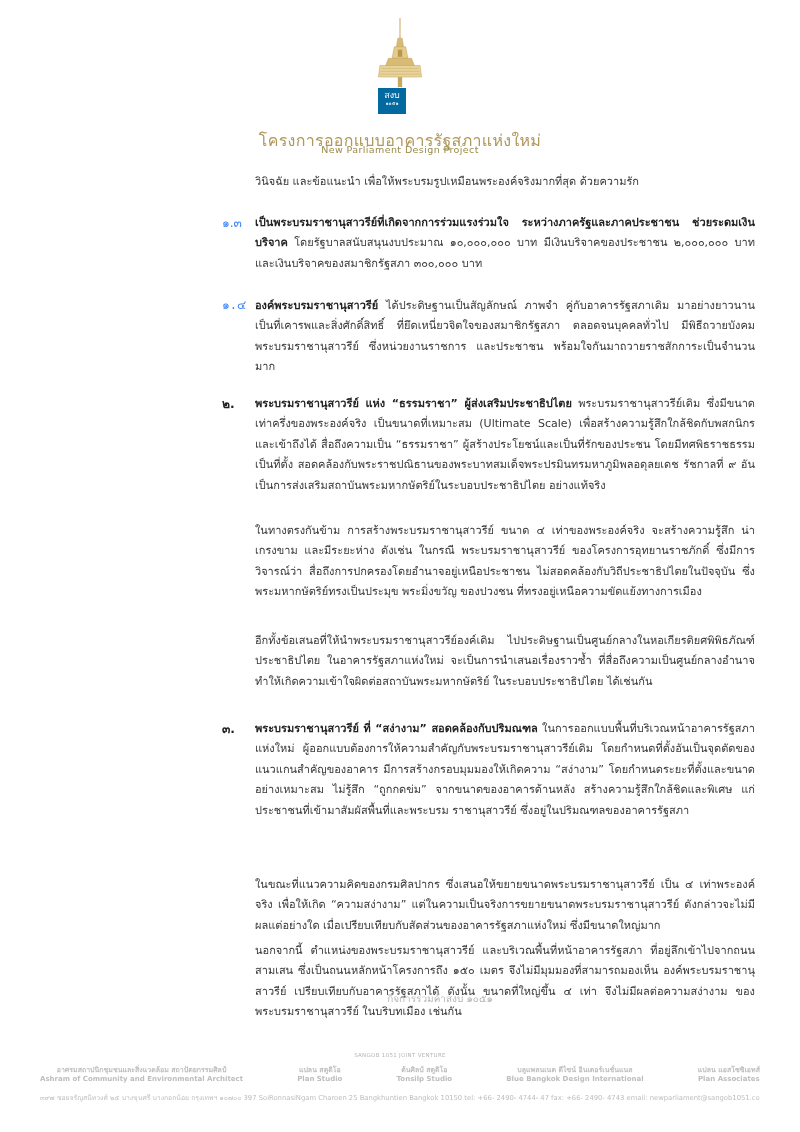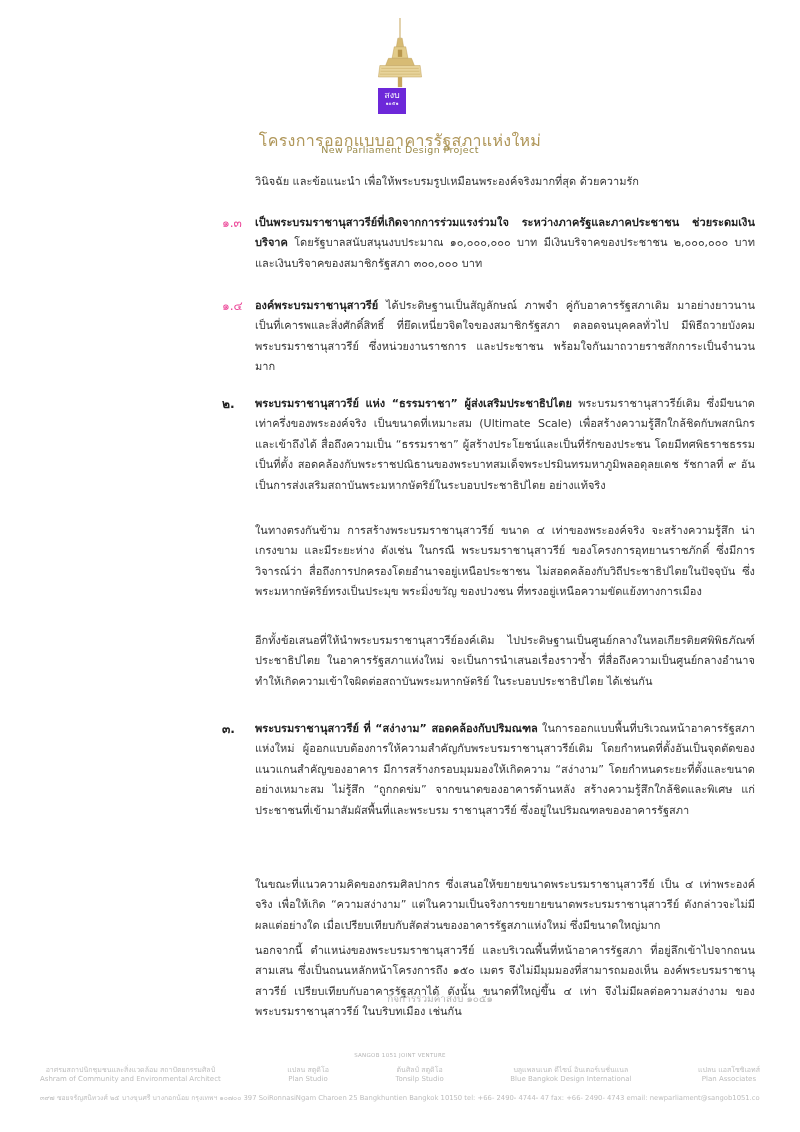--- a/index.html
+++ b/index.html
@@ -28,21 +28,21 @@
       top: 20px;
       width: 60px;
       height: 100px;
     }
     .logo-box {
       position: absolute;
       left: 378px;
       top: 88px;
       width: 28px;
       height: 24px;
-      background: #6d28d9;
+      background: #0369a1;
       color: #ffffff;
       font-size: 9px;
       line-height: 10px;
       text-align: center;
       padding-top: 2px;
     }
     .logo-box .sub {
       font-size: 5px;
       line-height: 7px;
       display: block;
@@ -81,41 +81,42 @@
       text-align: justify;
     }
     .para b, .bold {
       font-weight: bold;
       color: #222222;
     }
     .num {
       position: absolute;
       font-size: 12.2px;
       line-height: 20.4px;
-      color: #ec4899;
+      color: #3b82f6;
     }
     .num.bold {
       font-weight: bold;
       color: #222;
     }
     .footer-center {
       position: absolute;
       left: 0;
       width: 800px;
       text-align: center;
       color: #b5b5b5;
     }
     .footer-row {
       position: absolute;
       left: 40px;
       width: 720px;
       display: flex;
       justify-content: space-between;
       font-size: 7px;
       color: #bdbdbd;
+      font-weight: bold;
     }
     .footer-row .col {
       text-align: center;
       white-space: nowrap;
     }
     .footer-address {
       position: absolute;
       left: 40px;
       width: 720px;
       top: 1092px;
@@ -151,21 +152,21 @@
 
   <div class="para" style="left:255px; top:172px; width:500px; text-align:left;">
     <div>วินิจฉัย และข้อแนะนำ เพื่อให้พระบรมรูปเหมือนพระองค์จริงมากที่สุด ด้วยความรัก</div>
   </div>
 
   <div class="num" style="left:222px; top:213px;">๑.๓</div>
   <div class="para" style="left:255px; top:213px; width:500px;">
     <b>เป็นพระบรมราชานุสาวรีย์ที่เกิดจากการร่วมแรงร่วมใจ ระหว่างภาครัฐและภาคประชาชน ช่วยระดมเงินบริจาค</b><span> โดยรัฐบาลสนับสนุนงบประมาณ ๑๐,๐๐๐,๐๐๐ บาท มีเงินบริจาคของประชาชน ๒,๐๐๐,๐๐๐ บาท และเงินบริจาคของสมาชิกรัฐสภา ๓๐๐,๐๐๐ บาท</span>
   </div>
 
-  <div class="num" style="left:222px; top:296px;">๑.๔</div>
+  <div class="num" style="left:222px; top:296px;font-family:Liberation Mono, monospace;">๑.๔</div>
   <div class="para" style="left:255px; top:296px; width:500px;">
     <b>องค์พระบรมราชานุสาวรีย์</b><span> ได้ประดิษฐานเป็นสัญลักษณ์ ภาพจำ คู่กับอาคารรัฐสภาเดิม มาอย่างยาวนาน เป็นที่เคารพและสิ่งศักดิ์สิทธิ์ ที่ยึดเหนี่ยวจิตใจของสมาชิกรัฐสภา ตลอดจนบุคคลทั่วไป มีพิธีถวายบังคมพระบรมราชานุสาวรีย์ ซึ่งหน่วยงานราชการ และประชาชน พร้อมใจกันมาถวายราชสักการะเป็นจำนวนมาก</span>
   </div>
 
   <div class="num bold" style="left:222px; top:394px;">๒.</div>
   <div class="para" style="left:255px; top:394px; width:500px;">
     <b>พระบรมราชานุสาวรีย์ แห่ง “ธรรมราชา” ผู้ส่งเสริมประชาธิปไตย</b><span>  พระบรมราชานุสาวรีย์เดิม ซึ่งมีขนาดเท่าครึ่งของพระองค์จริง เป็นขนาดที่เหมาะสม (Ultimate Scale) เพื่อสร้างความรู้สึกใกล้ชิดกับพสกนิกร และเข้าถึงได้ สื่อถึงความเป็น “ธรรมราชา” ผู้สร้างประโยชน์และเป็นที่รักของประชน โดยมีทศพิธราชธรรมเป็นที่ตั้ง สอดคล้องกับพระราชปณิธานของพระบาทสมเด็จพระปรมินทรมหาภูมิพลอดุลยเดช รัชกาลที่ ๙  อันเป็นการส่งเสริมสถาบันพระมหากษัตริย์ในระบอบประชาธิปไตย อย่างแท้จริง</span>
   </div>
   <div class="para" style="left:255px; top:521px; width:500px;">ในทางตรงกันข้าม การสร้างพระบรมราชานุสาวรีย์ ขนาด ๔ เท่าของพระองค์จริง  จะสร้างความรู้สึก   น่าเกรงขาม และมีระยะห่าง  ดังเช่น ในกรณี พระบรมราชานุสาวรีย์ ของโครงการอุทยานราชภักดิ์ ซึ่งมีการวิจารณ์ว่า สื่อถึงการปกครองโดยอำนาจอยู่เหนือประชาชน ไม่สอดคล้องกับวิถีประชาธิปไตยในปัจจุบัน ซึ่งพระมหากษัตริย์ทรงเป็นประมุข พระมิ่งขวัญ ของปวงชน ที่ทรงอยู่เหนือความขัดแย้งทางการเมือง</div>
   <div class="para" style="left:255px; top:631px; width:500px;">อีกทั้งข้อเสนอที่ให้นำพระบรมราชานุสาวรีย์องค์เดิม ไปประดิษฐานเป็นศูนย์กลางในหอเกียรติยศพิพิธภัณฑ์ประชาธิปไตย ในอาคารรัฐสภาแห่งใหม่ จะเป็นการนำเสนอเรื่องราวซ้ำ ที่สื่อถึงความเป็นศูนย์กลางอำนาจ ทำให้เกิดความเข้าใจผิดต่อสถาบันพระมหากษัตริย์ ในระบอบประชาธิปไตย  ได้เช่นกัน</div>

